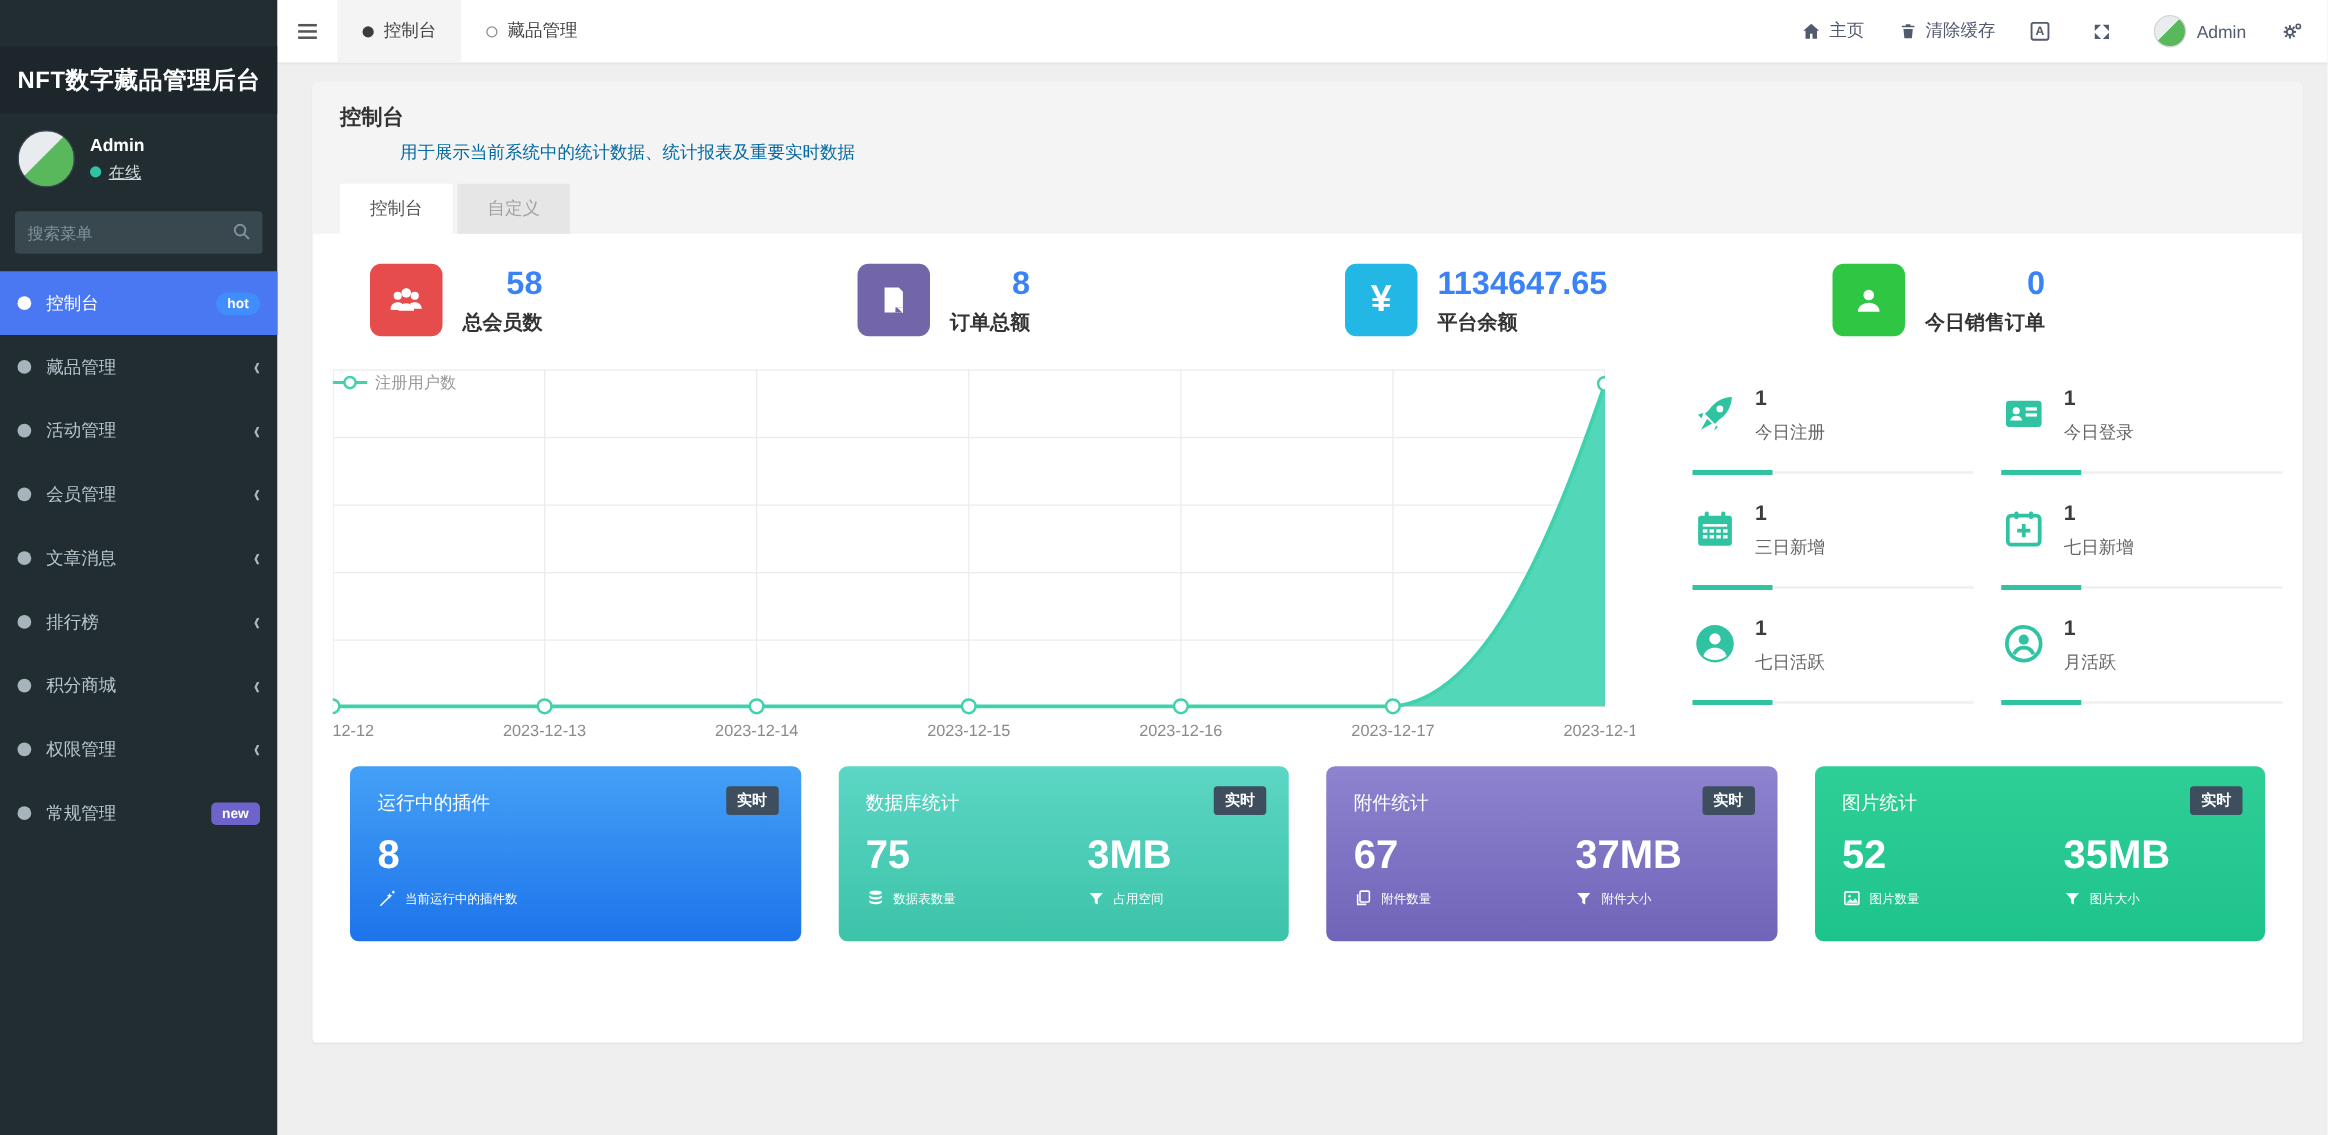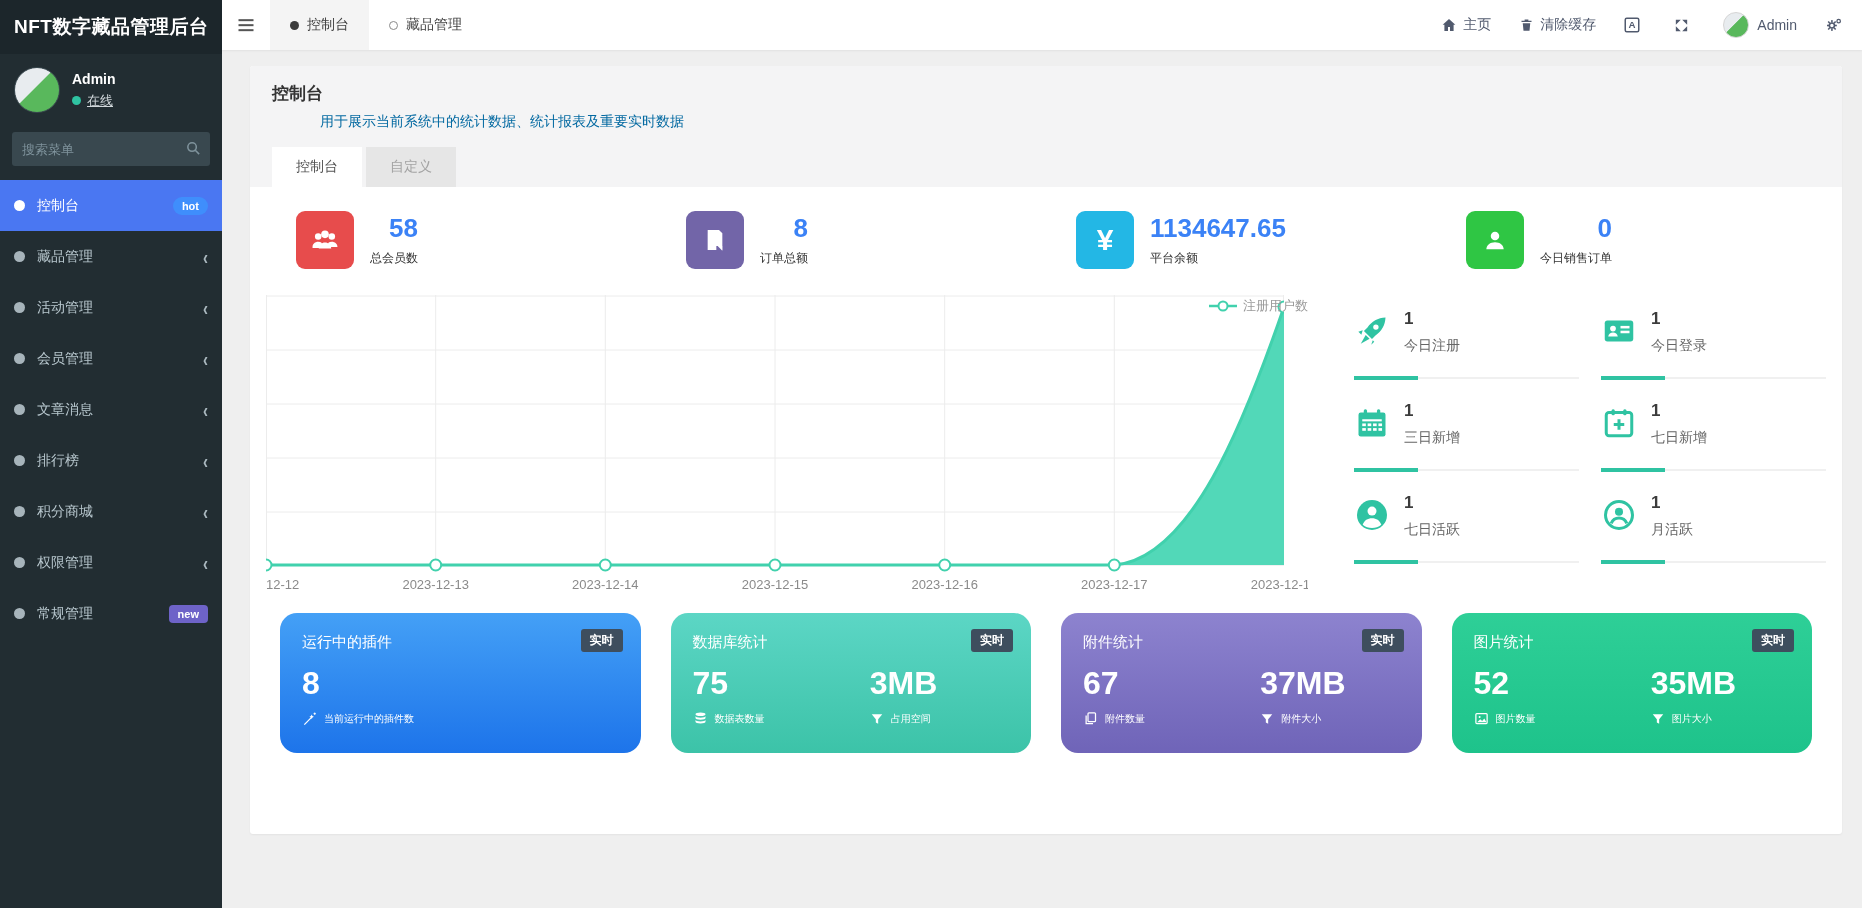--- a/index.html
+++ b/index.html
@@ -1,21 +1,21 @@
 <!DOCTYPE html>
 <html><head>
 <meta charset="utf-8">
 <style>
   * { margin:0; padding:0; box-sizing:border-box; }
   html,body { width:1862px; height:908px; overflow:hidden; }
   body { font-family:"Liberation Sans","DejaVu Sans",sans-serif; background:#efefef; display:flex; }
 
   
   .sidebar { width:222px; height:908px; background:#222d32; flex:none; display:flex; flex-direction:column; }
-  .brand { height:54px; background:#1c262b; color:#fff; font-size:19px; font-weight:bold; display:flex; align-items:center; padding-left:14px; letter-spacing:.5px; }
+  .brand { height:54px; background:#1c262b; color:#fff; font-size:19px; font-weight:bold; display:flex; align-items:center; padding-left:14px; letter-spacing:.5px;margin-top:37px; }
   .user-panel { display:flex; align-items:center; padding:13px 14px 15px; }
   .avatar-lg { width:46px; height:46px; border-radius:50%; background:linear-gradient(135deg,#e8ecef 45%,#59b85c 46%); border:1px solid #39484f; flex:none; }
   .user-meta { margin-left:12px; }
   .user-name { color:#fff; font-size:14px; font-weight:bold; }
   .user-status { color:#d2d8dc; font-size:13px; margin-top:5px; display:flex; align-items:center;text-decoration:underline; }
   .online-dot { width:9px; height:9px; border-radius:50%; background:#2fc3a2; display:inline-block; margin-right:6px; }
   .search-box { margin:4px 12px 14px; position:relative; }
   .search-box input { width:100%; height:34px; background:#39484f; border:none; border-radius:3px; color:#cfd8dc; font-size:13px; padding:0 30px 0 10px; outline:none; }
   .search-box input::placeholder { color:#7f939c; }
   .search-box .s-icon { position:absolute; right:8px; top:8px; width:17px; height:17px; color:#7f939c; }
@@ -54,44 +54,44 @@
   .p-tab.active { background:#fff; color:#555; }
   .p-tab.inactive { background:#e6e6e6; color:#a3a3a3; margin-left:4px; }
   .panel-body { padding:18px 16px 20px; }
 
   
   .stats-row { display:flex; margin-top:6px; }
   .stat { width:25%; display:flex; align-items:center; padding-left:30px; }
   .stat-ic { width:58px; height:58px; border-radius:9px; display:flex; align-items:center; justify-content:center; color:#fff; flex:none; }
   .stat-txt { margin-left:16px; }
   .stat-val { font-size:26px; font-weight:bold; color:#3b82f6;text-align:right; }
-  .stat-lab { font-size:12px; color:#333; margin-top:6px; }
+  .stat-lab { font-size:16px; color:#333; margin-top:6px;font-weight:bold; }
 
   
   .dash-row { display:flex; margin-top:26px; }
   .chart-wrap { width:1042px; flex:none; position:relative; overflow:hidden; height:302px; }
-  .chart-legend { position:absolute; top:2px; left:0; width:100%; display:flex; justify-content:flex-end; align-items:center; color:#999; font-size:13px; z-index:3; }
+  .chart-legend { position:absolute; top:2px; left:0; width:100%; display:flex; justify-content:flex-start; align-items:center; color:#999; font-size:13px; z-index:3; }
   .chart-legend svg { margin-right:6px; }
   .chart-svg { position:absolute; top:0; left:0; width:1018px; height:278px; }
   .x-labels { position:absolute; top:282px; left:0; width:1018px; height:20px; }
   .x-labels span { position:absolute; transform:translateX(-50%); font-size:13px; color:#8a8a8a; white-space:nowrap; }
 
   
   .mini-grid { margin-left:46px; flex:1; display:grid; grid-template-columns:1fr 1fr; grid-column-gap:22px; align-content:start; padding-top:6px; }
   .mini { height:92px; position:relative; display:flex; padding-top:8px; }
   .mini-ic { width:36px; height:36px; color:#2fc3a2; flex:none; margin-top:4px; }
   .mini-txt { margin-left:14px; }
   .mini-val { font-size:17px; font-weight:bold; color:#3c3c3c; }
   .mini-lab { font-size:14px; color:#666; margin-top:8px; }
   .mini::after { content:""; position:absolute; left:0; right:0; bottom:14px; height:2px; background:#f0f0f0; }
   .mini::before { content:""; position:absolute; left:0; bottom:13px; width:64px; height:4px; background:#2fc3a2; z-index:1; }
 
   
   .cards-row { display:flex; margin-top:16px; gap:30px; padding:0 14px; }
-  .gcard { flex:1; height:140px; border-radius:17px; color:#fff; padding:20px 22px 18px; position:relative; }
+  .gcard { flex:1; height:140px; border-radius:7px; color:#fff; padding:20px 22px 18px; position:relative; }
   .gcard.c0 { background:linear-gradient(180deg,#44a0f6,#1d74ea); }
   .gcard.c1 { background:linear-gradient(180deg,#5cd6c5,#3cc3a8); }
   .gcard.c2 { background:linear-gradient(180deg,#8d83cf,#6f64b8); }
   .gcard.c3 { background:linear-gradient(180deg,#2ecf97,#1ec38b); }
   .gcard-title { font-size:15px; }
   .rt-badge { position:absolute; top:16px; right:18px; background:#3e4e5e; color:#fff; font-size:12px; font-weight:bold; padding:3px 9px; border-radius:3px; }
   .gcard-vals { display:grid; grid-template-columns:56% 44%; margin-top:14px; }
   .gcard-num { font-size:32px; font-weight:bold; line-height:1.1; }
   .gcard-foots { display:grid; grid-template-columns:56% 44%; margin-top:10px; }
   .gcard-foot { font-size:10px; display:flex; align-items:center; }

